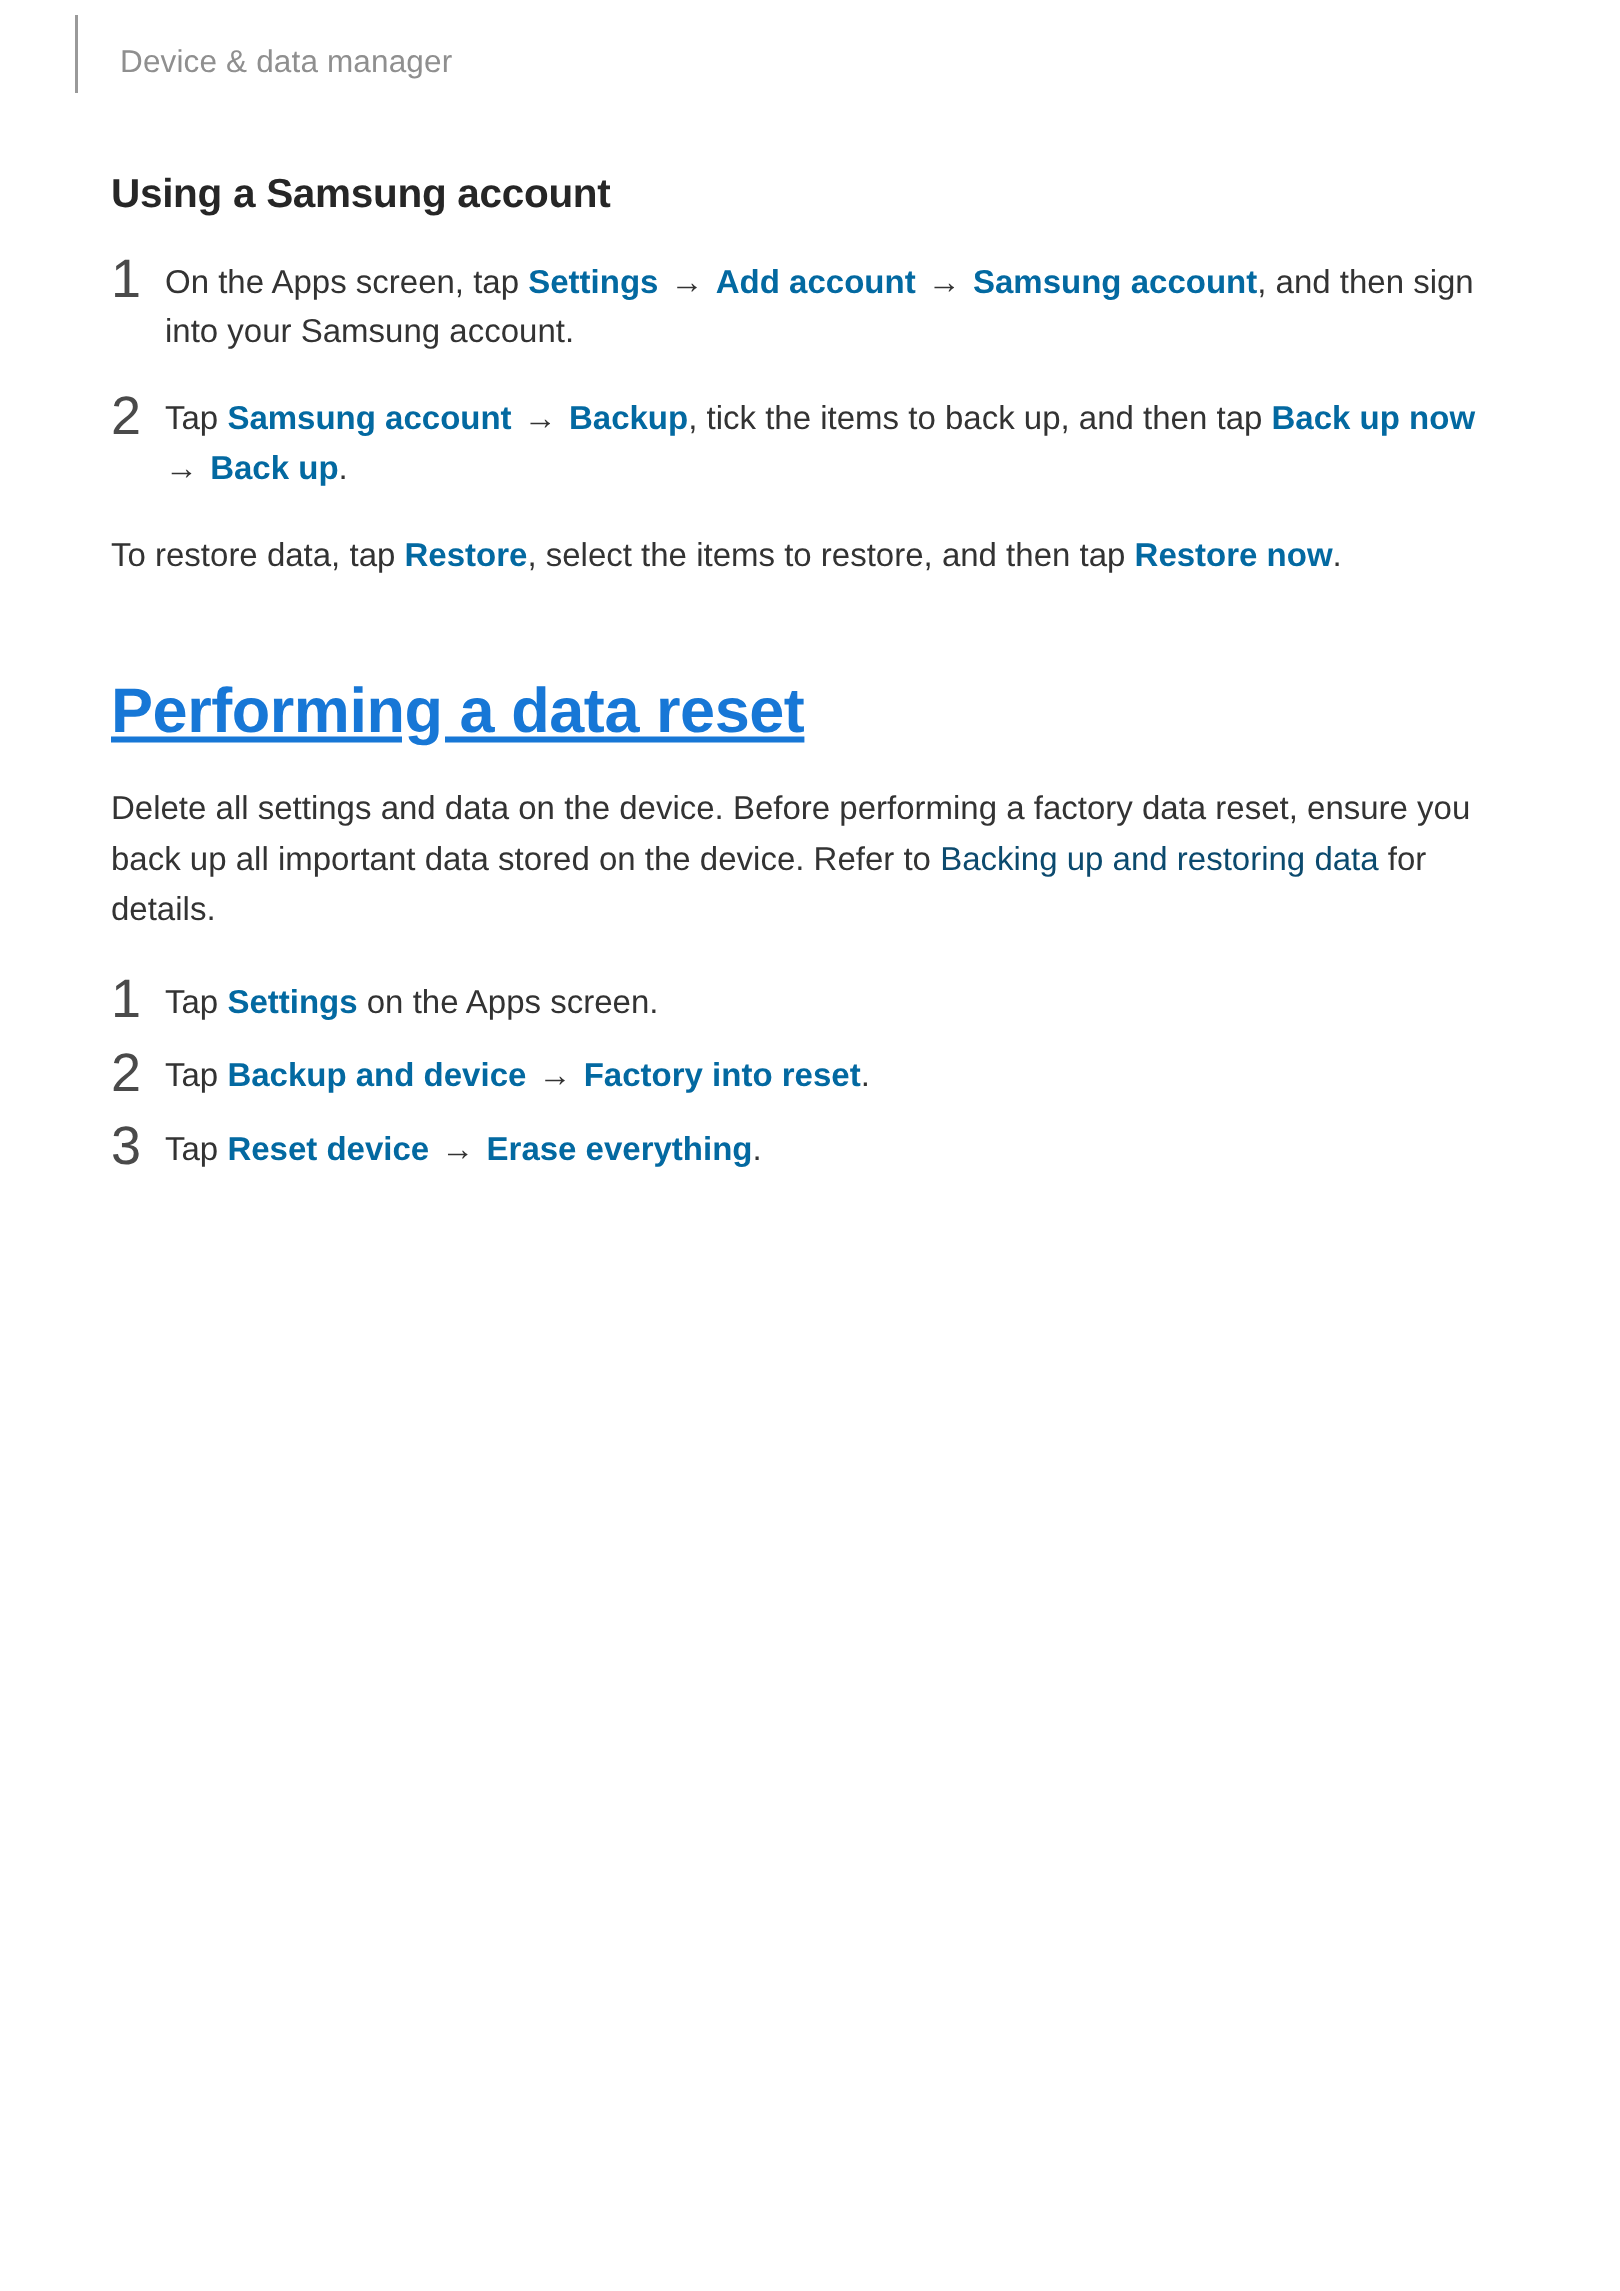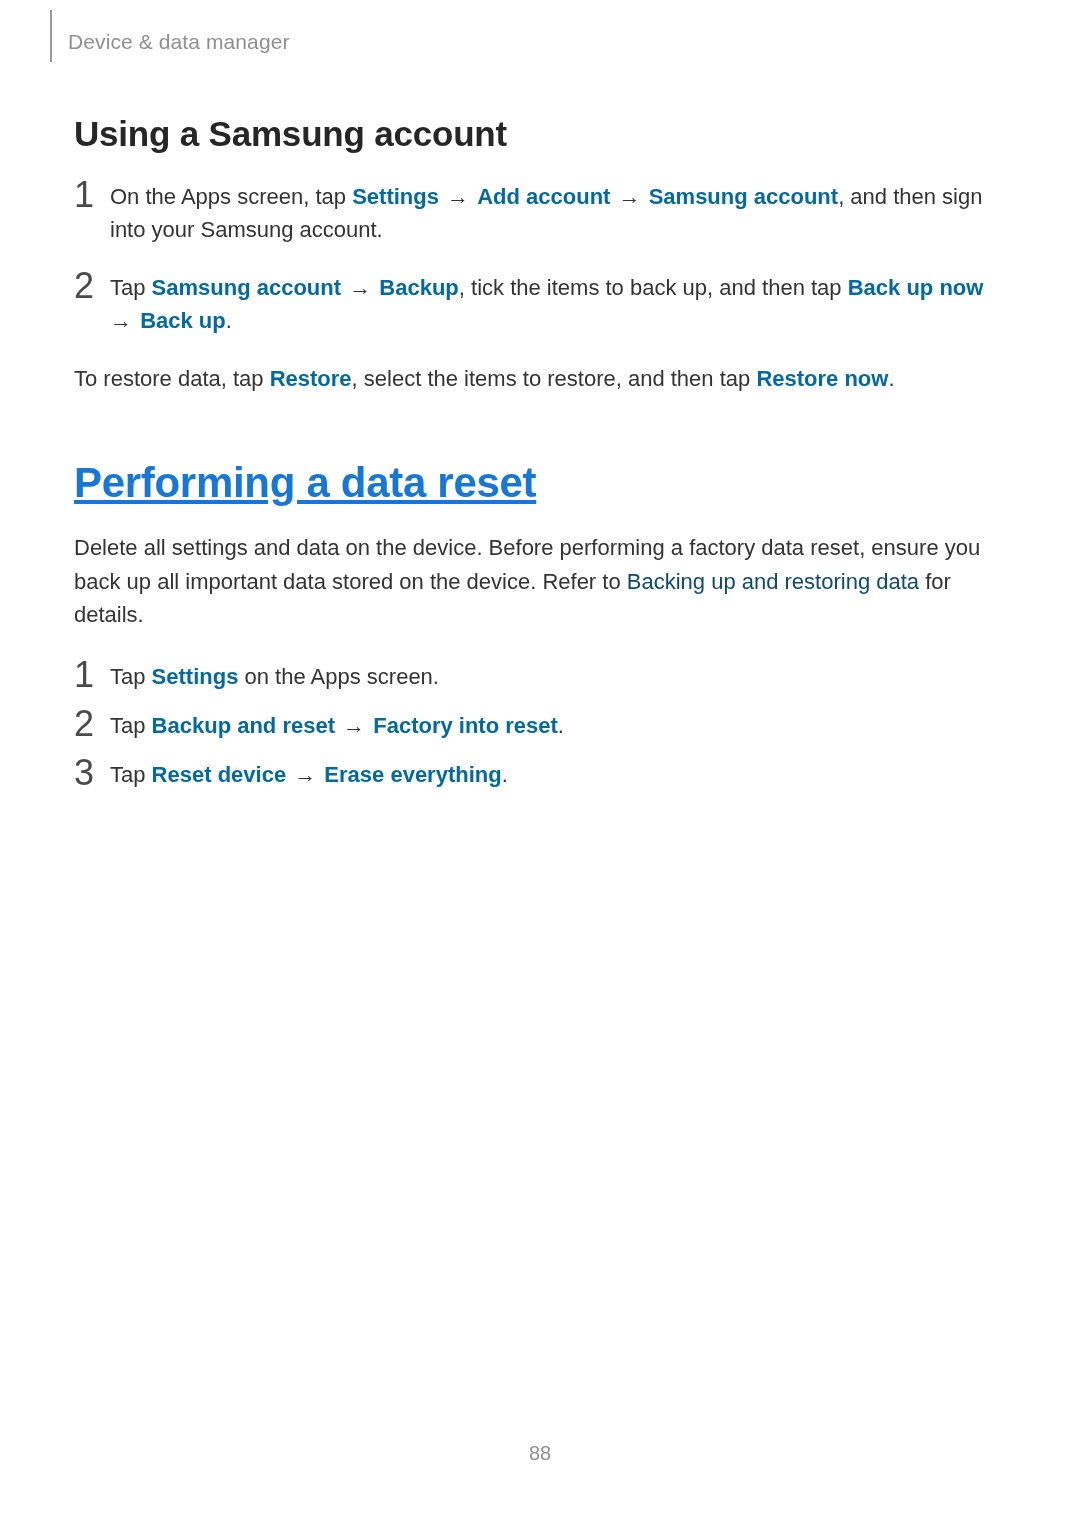--- a/index.html
+++ b/index.html
@@ -1,21 +1,21 @@
 <!DOCTYPE html>
 <html><head>
   <meta charset="utf-8">
   <style>
     * { box-sizing: border-box; margin: 0; padding: 0; }
     html, body { width: 1080px; height: 1527px; background: #fff; font-family: "Segoe UI", "Helvetica Neue", Arial, sans-serif; color: #222; }
     .page { position: relative; width: 1080px; height: 1527px; padding: 34px 72px 0 50px; }
     .side-rule { position: absolute; left: 50px; top: 10px; height: 52px; width: 2px; background: #9a9a9a; }
-    .breadcrumb { position: absolute; left: 68px; top: 30px; font-size: 21px; color: #8f8f8f; letter-spacing: 0.1px; }
+    .breadcrumb { position: absolute; left: 80px; top: 30px; font-size: 21px; color: #8f8f8f; letter-spacing: 0.1px; }
     .content { margin-left: 24px; margin-top: 80px; max-width: 920px; }
-    .h3 { font-size: 35px; font-weight: 600; color: #262626; margin-bottom: 26px; margin-top: 10px; letter-spacing: -0.2px; }
+    .h3 { font-size: 27px; font-weight: 600; color: #262626; margin-bottom: 26px; margin-top: 10px; letter-spacing: -0.2px; }
     .h2 { font-size: 42px; font-weight: 600; color: #1777d6; margin-top: 64px; margin-bottom: 24px; letter-spacing: -0.3px; text-decoration: underline; }
     .ol { list-style: none; }
     .ol > li { position: relative; padding-left: 36px; margin-bottom: 24px; font-size: 22px; line-height: 1.52; color: #333; }
     .ol .num { position: absolute; left: 0; top: -12px; font-size: 36px; font-weight: 400; color: #4a4a4a; font-family: "Segoe UI Light", "Helvetica Neue", Arial, sans-serif; }
     .p { font-size: 22px; line-height: 1.52; color: #333; margin-bottom: 0; }
     .arrow { padding: 0 2px; }
     .b { font-weight: 600; color: #0369a1; }
     .link { color: #0c4a6e; }
     .pagenum { position: absolute; left: 0; right: 0; bottom: 62px; text-align: center; font-size: 20px; color: #8f8f8f; }
     .sub { margin-top: 8px; display: block; }
@@ -49,24 +49,23 @@
 
     <p class="p" style="margin-bottom:28px;"><span>Delete all settings and data on the device. Before performing a factory data reset, ensure you back up all important data stored on the device. Refer to </span><span class="link">Backing up and restoring data</span><span> for details.</span></p>
 
     <ul class="ol section2-ol">
       <li>
         <span class="num">1</span>
         <span><span>Tap </span><span class="b">Settings</span><span> on the Apps screen.</span></span>
       </li>
       <li>
         <span class="num">2</span>
-        <span><span>Tap </span><span class="b">Backup and reset</span><span class="arrow"> → </span><span class="b">Factory into reset</span><span>.</span></span>
+        <span><span>Tap </span><span class="b">Backup and device</span><span class="arrow"> → </span><span class="b">Factory into reset</span><span>.</span></span>
       </li>
       <li>
         <span class="num">3</span>
         <span><span>Tap </span><span class="b">Reset device</span><span class="arrow"> → </span><span class="b">Erase everything</span><span>.</span></span>
       </li>
     </ul>
 
   </div>
 
-  <div class="pagenum">88</div>
 </div>
 
 </body></html>

